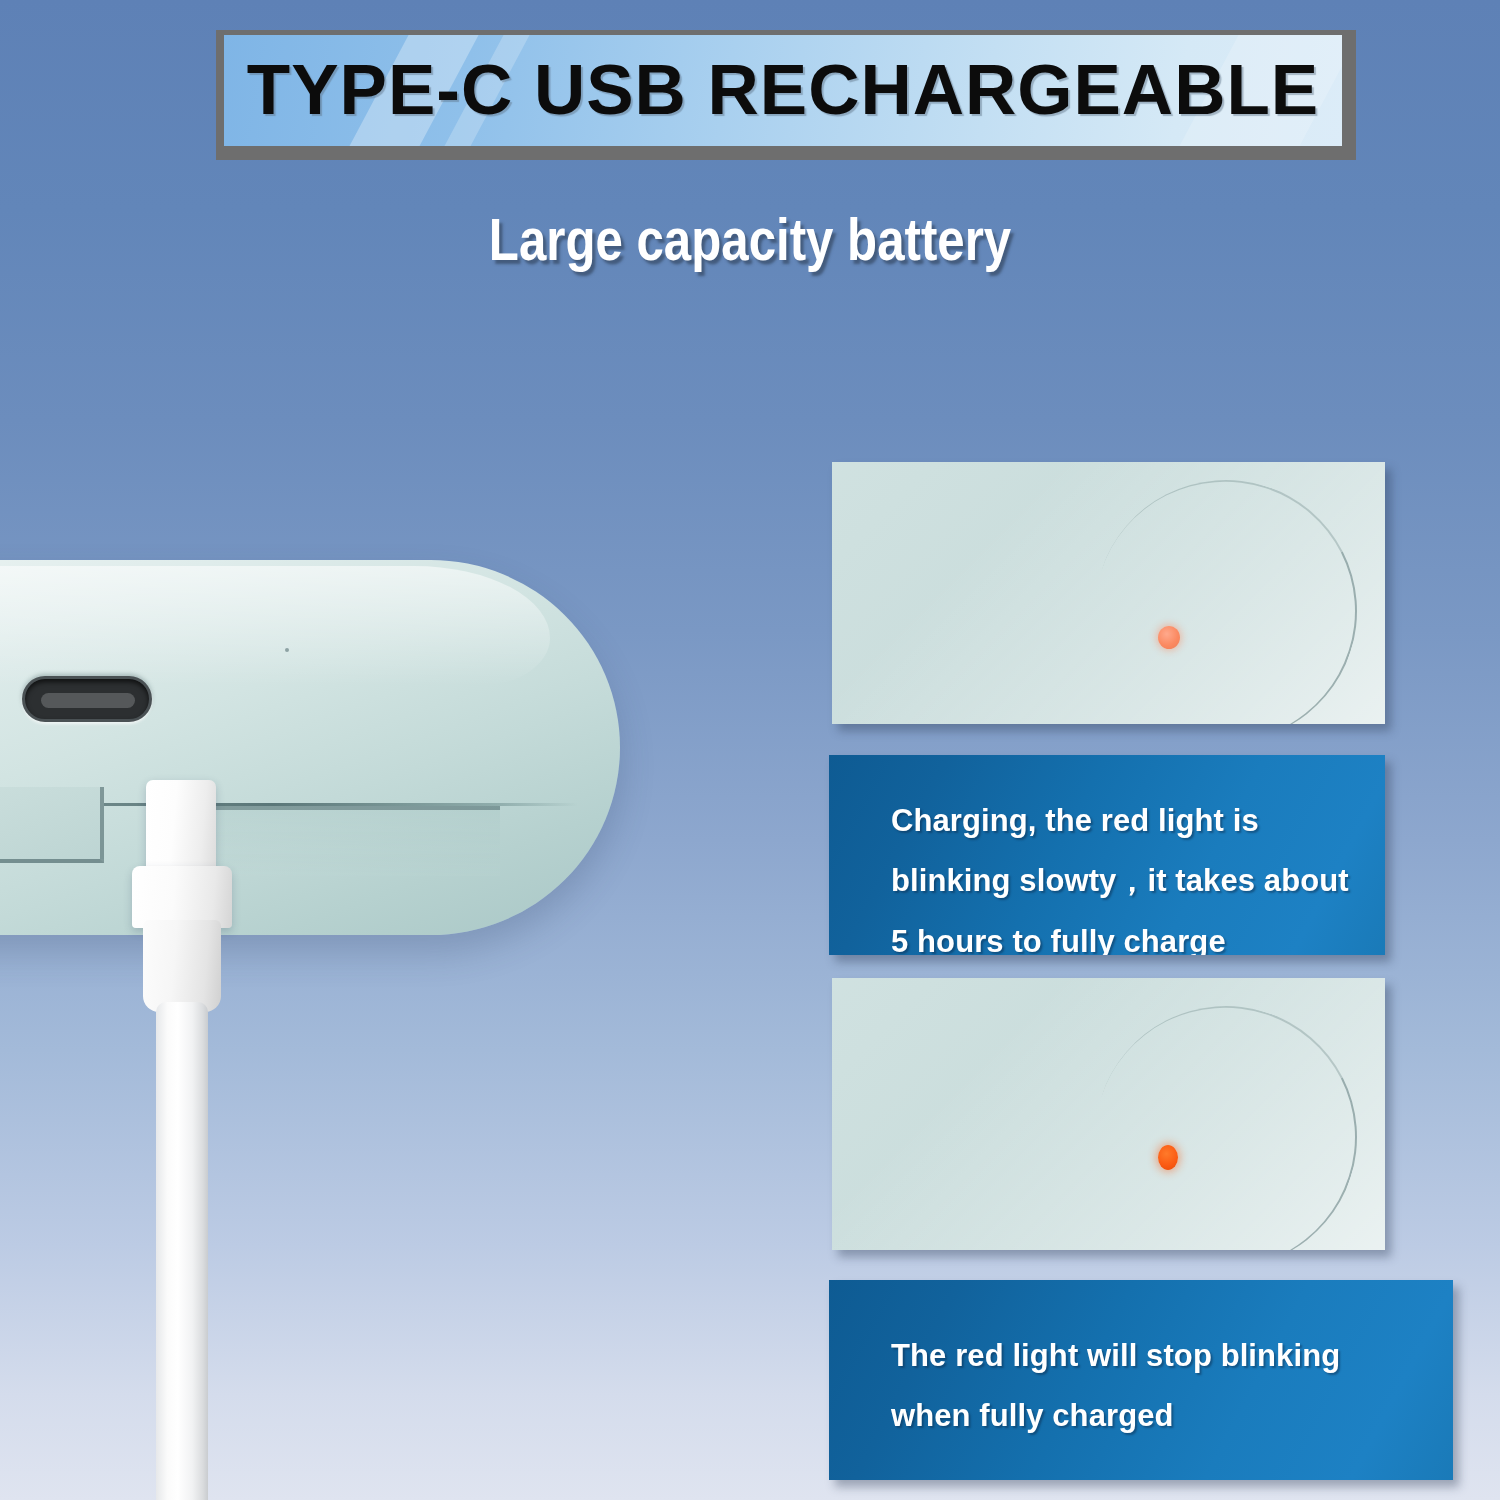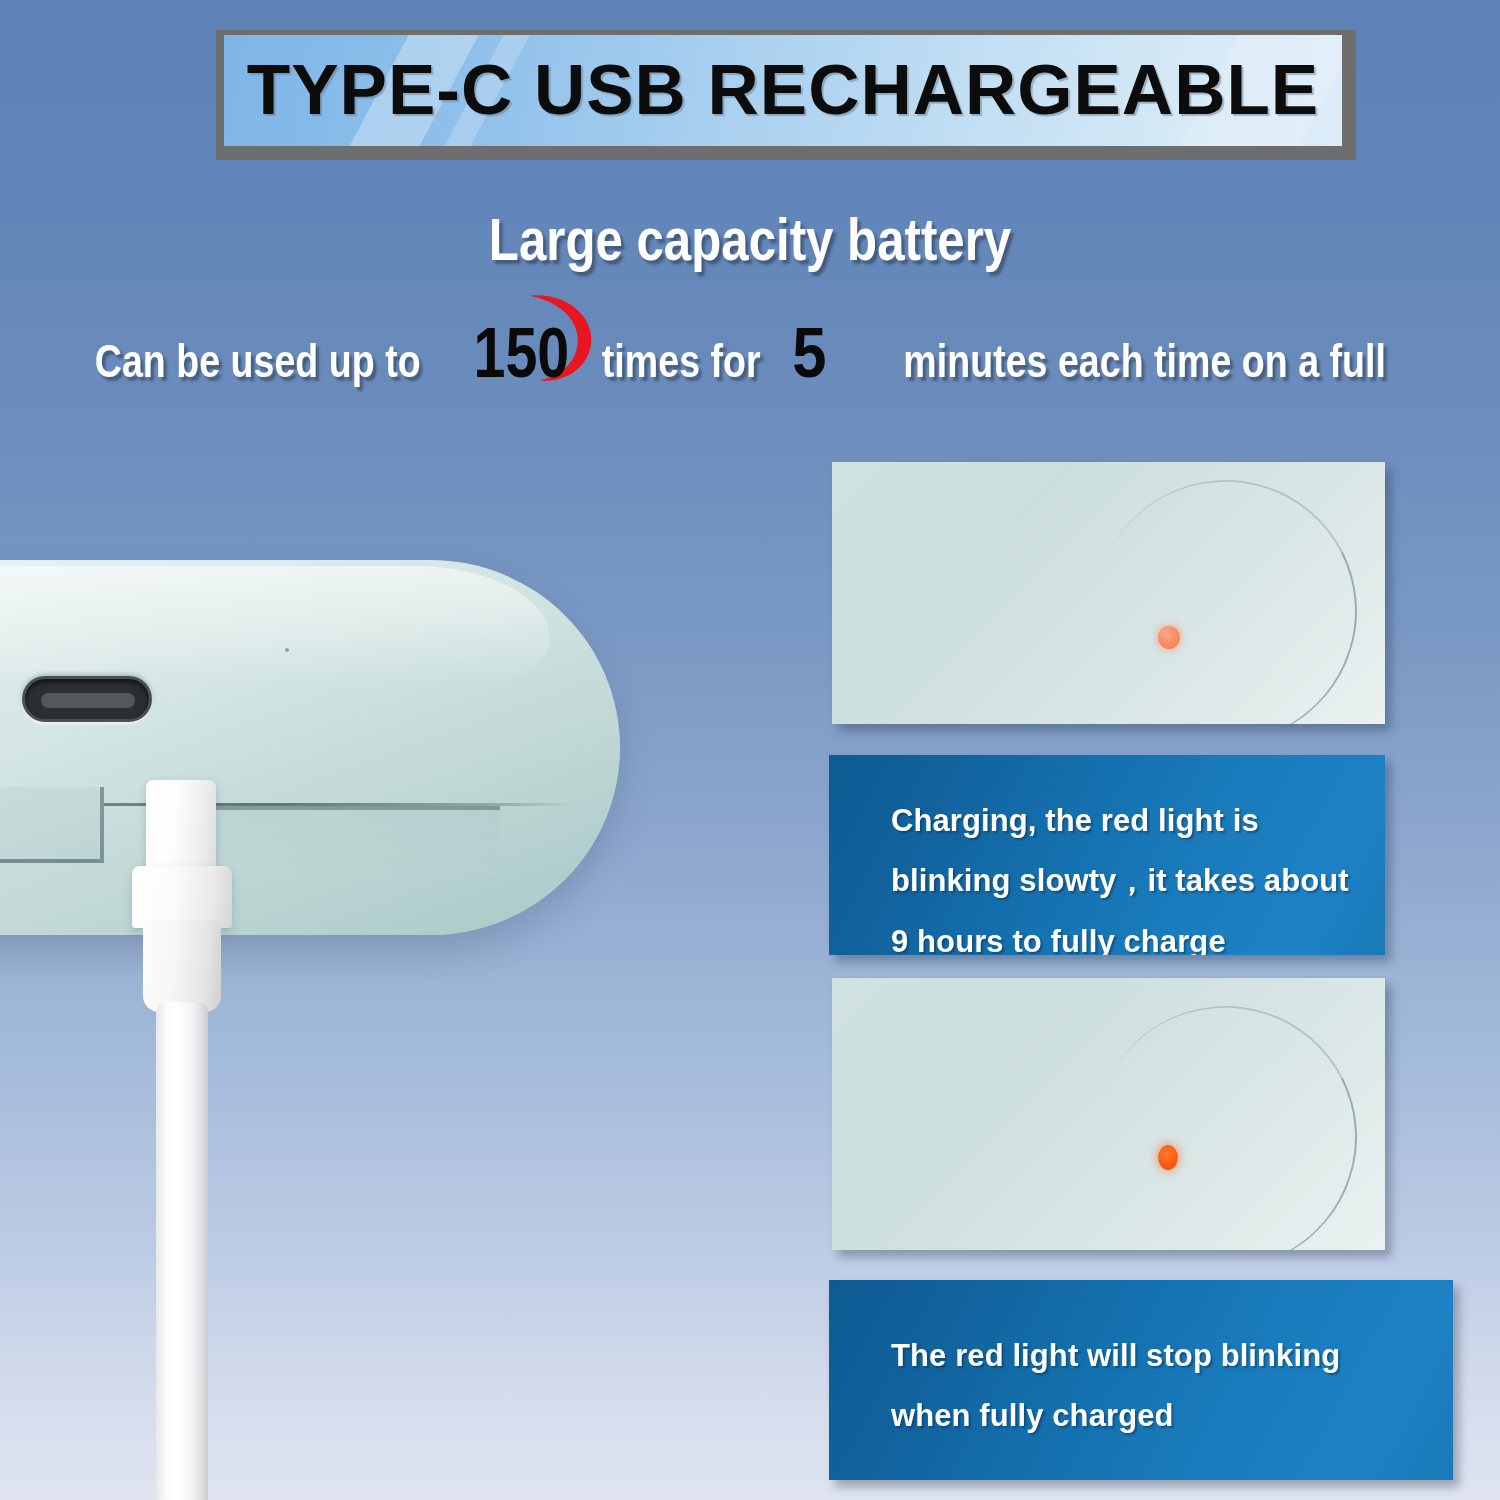--- a/index.html
+++ b/index.html
@@ -401,32 +401,20 @@
     <div class="banner-face">
       <div class="banner-streak s1"></div>
       <div class="banner-streak s2"></div>
       <div class="banner-streak s3"></div>
       <div class="banner-title">TYPE-C USB RECHARGEABLE</div>
     </div>
   </div>
 
   <div class="headline">Large capacity battery</div>
 
-  <div class="subline">
-    <span class="txt">Can be used up to</span>
-    <span class="num-wrap">
-      <svg class="swoosh" viewBox="0 0 100 100">
-        <path d="M30 6 C 66 2, 96 26, 94 54 C 92 82, 64 98, 40 94 C 62 90, 80 74, 80 52 C 80 30, 60 12, 30 6 Z" fill="#e8171f"></path>
-      </svg>
-      <span class="num-big">150</span>
-    </span>
-    <span class="txt">times for</span>
-    <span class="num-five">5</span>
-    <span class="txt">minutes each time on a full</span>
-  </div>
 
   <div class="product-area">
     <div class="device-body">
       <div class="device-gloss"></div>
       <div class="device-notch2"></div>
       <div class="device-seam"></div>
       <div class="usbc-port">
         <div class="usbc-port-inner"></div>
       </div>
       <div class="speck"></div>
@@ -439,21 +427,21 @@
   </div>
 
   <div class="panel photo-panel" style="left:832px; top:462px; width:553px; height:262px;">
     <div class="photo-device"></div>
     <div class="photo-rim"></div>
     <div class="photo-edge-line"></div>
     <div class="led led-dim" style="left:326px; top:625px; position:absolute; left:326px; top:164px;"></div>
   </div>
 
   <div class="panel text-panel" style="left:829px; top:755px; width:556px; height:200px;">
-    <div class="panel-text">Charging, the red light is blinking slowty，it takes about 9 hours to fully charge</div>
+    <div class="panel-text">Charging, the red light is blinking slowty，it takes about 5 hours to fully charge</div>
   </div>
 
   <div class="panel photo-panel" style="left:832px; top:978px; width:553px; height:272px;">
     <div class="photo-device"></div>
     <div class="photo-rim"></div>
     <div class="photo-edge-line"></div>
     <div class="led led-bright" style="position:absolute; left:326px; top:167px;"></div>
   </div>
 
   <div class="panel text-panel" style="left:829px; top:1280px; width:624px; height:200px;">

